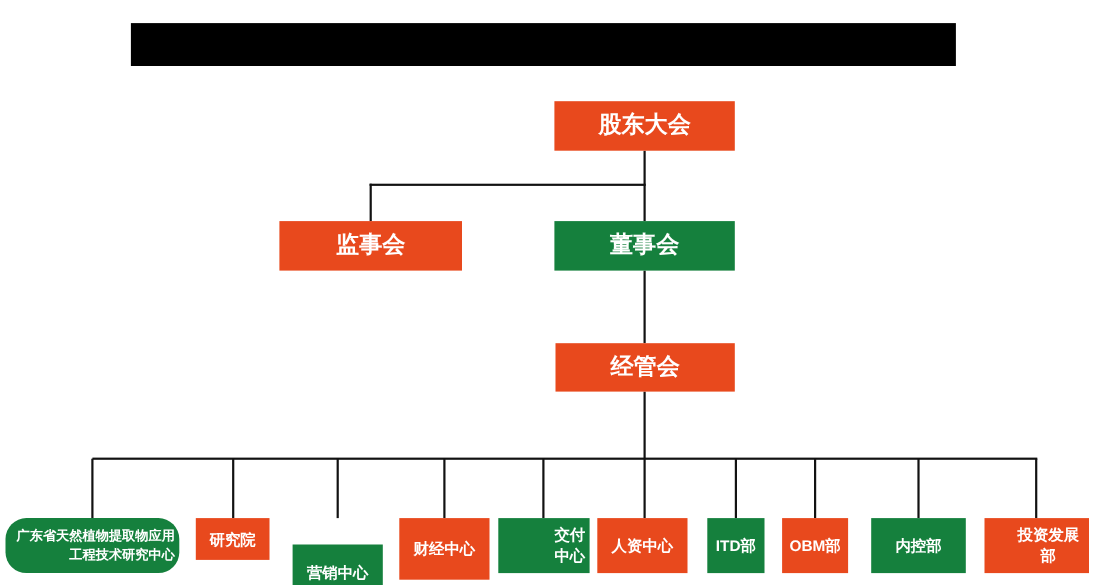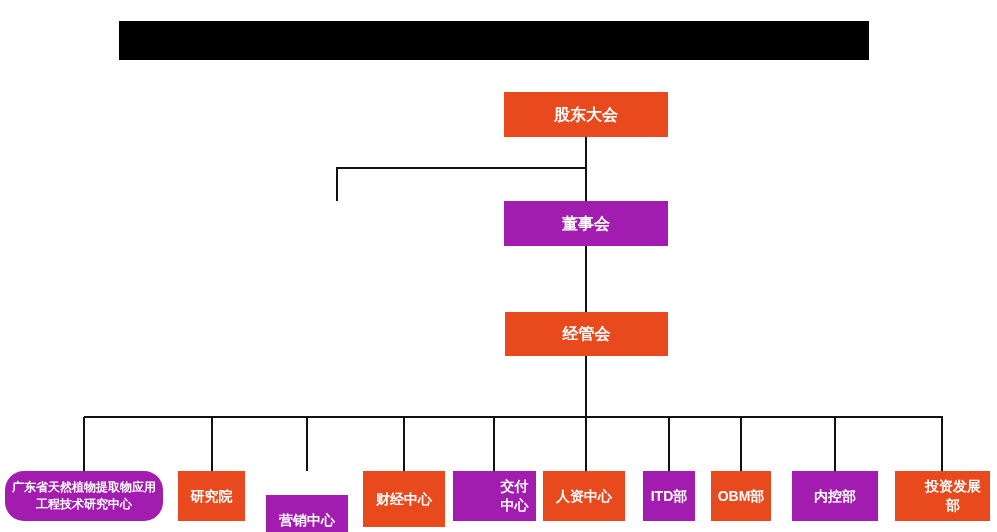--- a/index.html
+++ b/index.html
@@ -15,27 +15,27 @@
   }
   .redacted-bar{
     position:absolute;
     left:119px;top:21px;width:750px;height:39px;
     background:#000000;
   }
   .node{
     position:absolute;
     display:flex;align-items:center;justify-content:center;
     color:#ffffff;font-weight:bold;
-    font-size:16px;line-height:1.35;
+    font-size:21px;line-height:1.35;
     text-align:center;
     box-sizing:border-box;
     padding:2px 4px;
   }
   .node.primary{background:#E8491D;}
-  .node.secondary{background:#a21caf;}
+  .node.secondary{background:#15803d;text-align:right;}
   .node.small{font-size:14px;}
   .node.tiny{font-size:12px;line-height:1.45;border-radius:19px;}
   .vline,.hline{position:absolute;background:#121212;}
   .vline{width:2px;}
   .hline{height:2px;}
 </style>
 </head>
 <body>
 
 <div class="stage">
@@ -54,26 +54,27 @@
   <div class="vline" style="left:403px;top:417px;height:54px;"></div>
   <div class="vline" style="left:493px;top:417px;height:54px;"></div>
   <div class="vline" style="left:585px;top:417px;height:54px;"></div>
   <div class="vline" style="left:668px;top:417px;height:54px;"></div>
   <div class="vline" style="left:740px;top:417px;height:54px;"></div>
   <div class="vline" style="left:834px;top:417px;height:54px;"></div>
   <div class="vline" style="left:941px;top:417px;height:54px;"></div>
 
   <div class="node primary" style="left:504px;top:92px;width:164px;height:45px;">股东大会</div>
 
+  <div class="node primary" style="left:254px;top:201px;width:166px;height:45px;">监事会</div>
   <div class="node secondary" style="left:504px;top:201px;width:164px;height:45px;">董事会</div>
 
   <div class="node primary" style="left:505px;top:312px;width:163px;height:44px;">经管会</div>
 
   <div class="node secondary tiny" style="left:5px;top:471px;width:158px;height:50px;">广东省天然植物提取物应用工程技术研究中心</div>
-  <div class="node primary small" style="left:178px;top:471px;width:67px;height:50px;">研究院</div>
+  <div class="node primary small" style="left:178px;top:471px;width:67px;height:38px;">研究院</div>
   <div class="node secondary small" style="left:266px;top:471px;width:82px;height:50px;margin-top:24px;">营销中心</div>
   <div class="node primary small" style="left:363px;top:471px;width:82px;height:56px;">财经中心</div>
   <div class="node secondary small" style="left:453px;top:471px;width:83px;height:50px;padding-left:44px;">交付中心</div>
   <div class="node primary small" style="left:543px;top:471px;width:82px;height:50px;">人资中心</div>
   <div class="node secondary small" style="left:643px;top:471px;width:52px;height:50px;">ITD部</div>
   <div class="node primary small" style="left:711px;top:471px;width:60px;height:50px;">OBM部</div>
   <div class="node secondary small" style="left:792px;top:471px;width:86px;height:50px;">内控部</div>
   <div class="node primary small" style="left:895px;top:471px;width:95px;height:50px;padding-left:25px;">投资发展部</div>
 
 </div>

